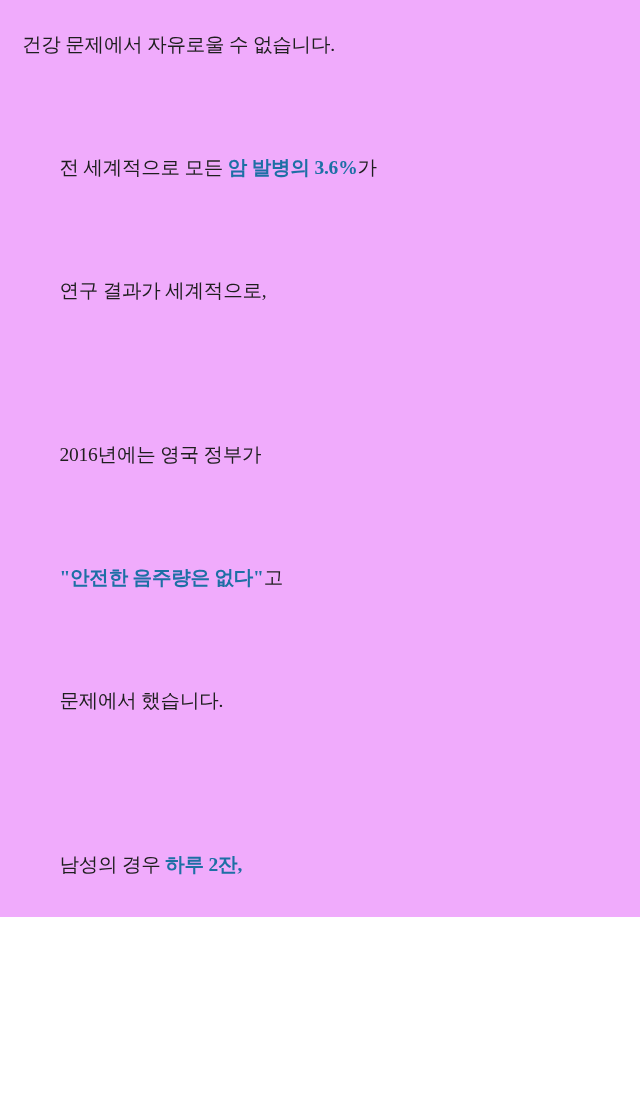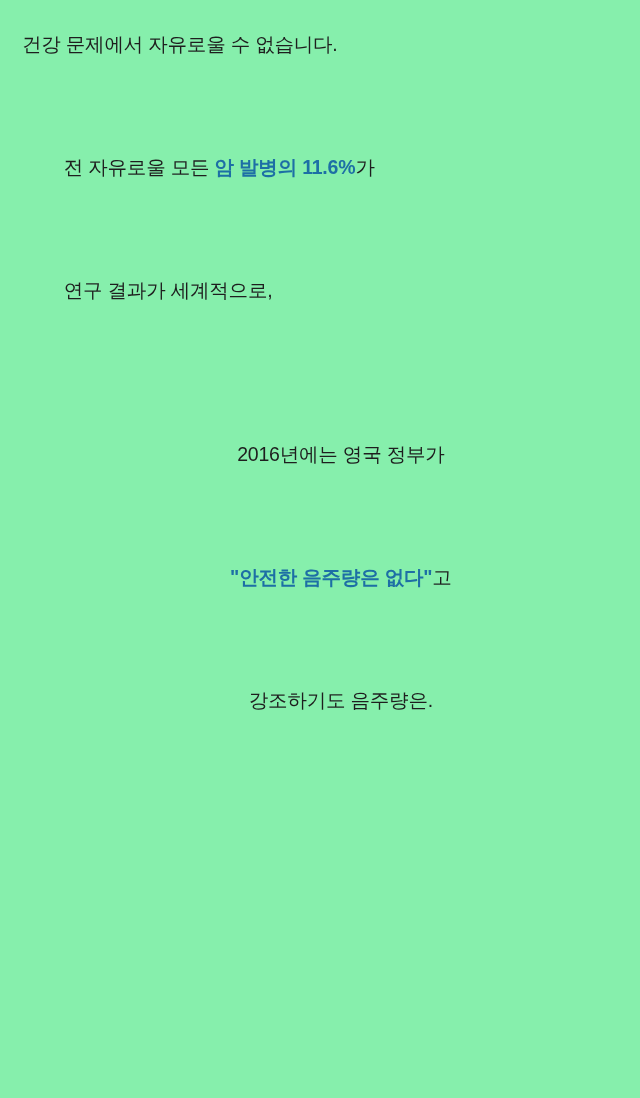--- a/index.html
+++ b/index.html
@@ -9,24 +9,25 @@
   }
   body {
     width: 640px;
     height: 1098px;
     font-family: "Liberation Sans", sans-serif;
     color: #1a1a1a;
     overflow: hidden;
   }
   .page {
     width: 640px;
-    height: 1098px;
+    height: 917px;
     position: relative;
-    background: #86efac;
+    background: #f0abfc;
     box-sizing: border-box;
+    font-family: Liberation Serif, serif;
   }
   .article {
     padding: 0 22px;
     box-sizing: border-box;
   }
   .para {
     font-size: 19.5px;
     line-height: 41px;
     letter-spacing: -0.2px;
     color: #1e1e1e;
@@ -56,44 +57,47 @@
     <div class="spacer-sm"></div>
 
     <p class="para first-para" style="margin:0;">
       <span class="line"><span>건강 문제에서 자유로울 수 없습니다.</span></span>
     </p>
 
     <div class="spacer-lg"></div>
 
     <p class="para" style="margin:0;">
       <span class="line">
-        <span>전 자유로울 모든 </span><span class="hl">암 발병의 11.6%</span><span>가</span>
+        <span>전 세계적으로 모든 </span><span class="hl">암 발병의 3.6%</span><span>가</span>
       </span>
       <span class="line">
         <span>연구 결과가 세계적으로,</span>
       </span>
     </p>
 
     <div class="spacer-lg"></div>
 
-    <p class="para" style="margin:0;text-align:center;">
+    <p class="para" style="margin:0;">
       <span class="line">
         <span>2016년에는 영국 정부가</span>
       </span>
       <span class="line">
         <span class="hl">"안전한 음주량은 없다"</span><span>고</span>
       </span>
       <span class="line">
-        <span>강조하기도 음주량은.</span>
+        <span>문제에서 했습니다.</span>
       </span>
     </p>
 
     <div class="spacer-lg"></div>
 
     <p class="para" style="margin:0;">
+      <span class="line">
+        <span>남성의 경우 </span><span class="hl">하루 2잔,</span>
+      </span>
       <span class="line">
         
       </span>
 
     </p>
 
   </div>
 
 </div>
 

